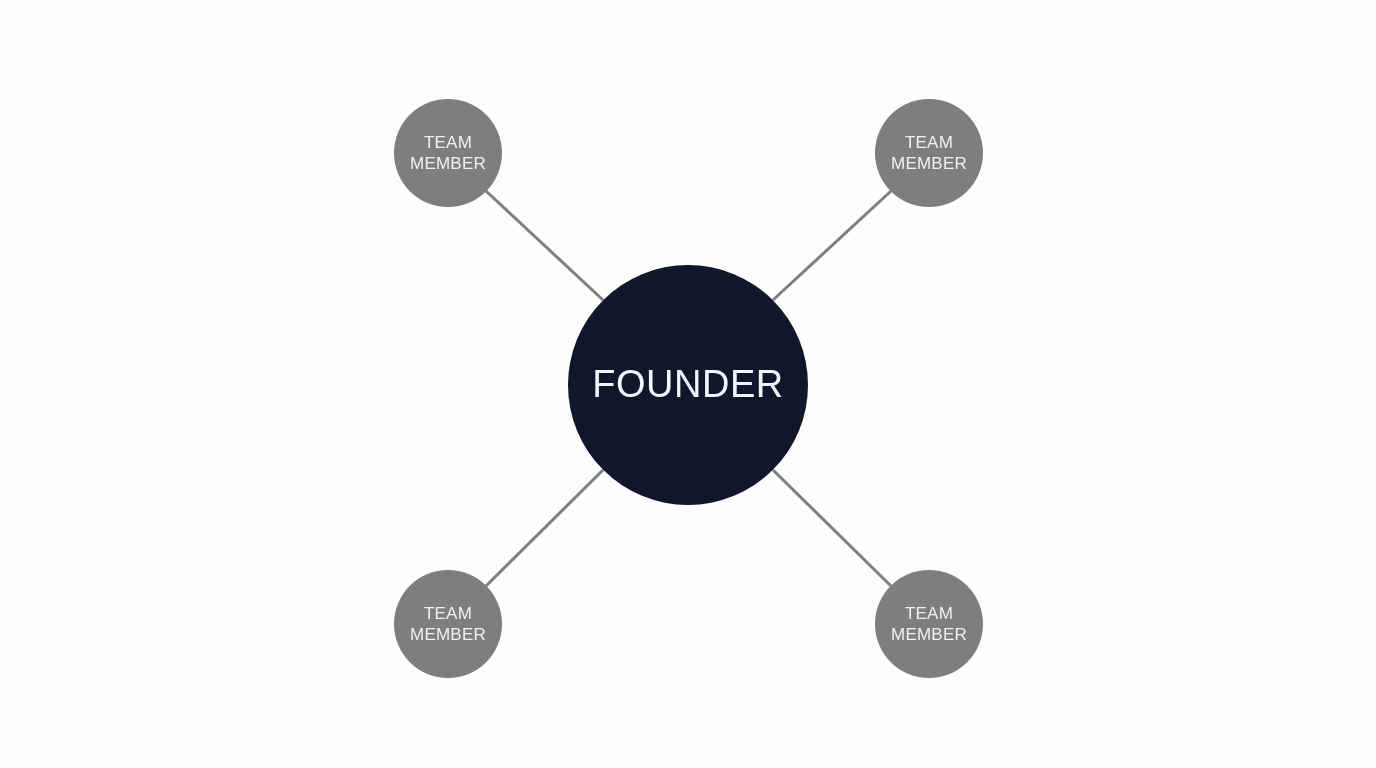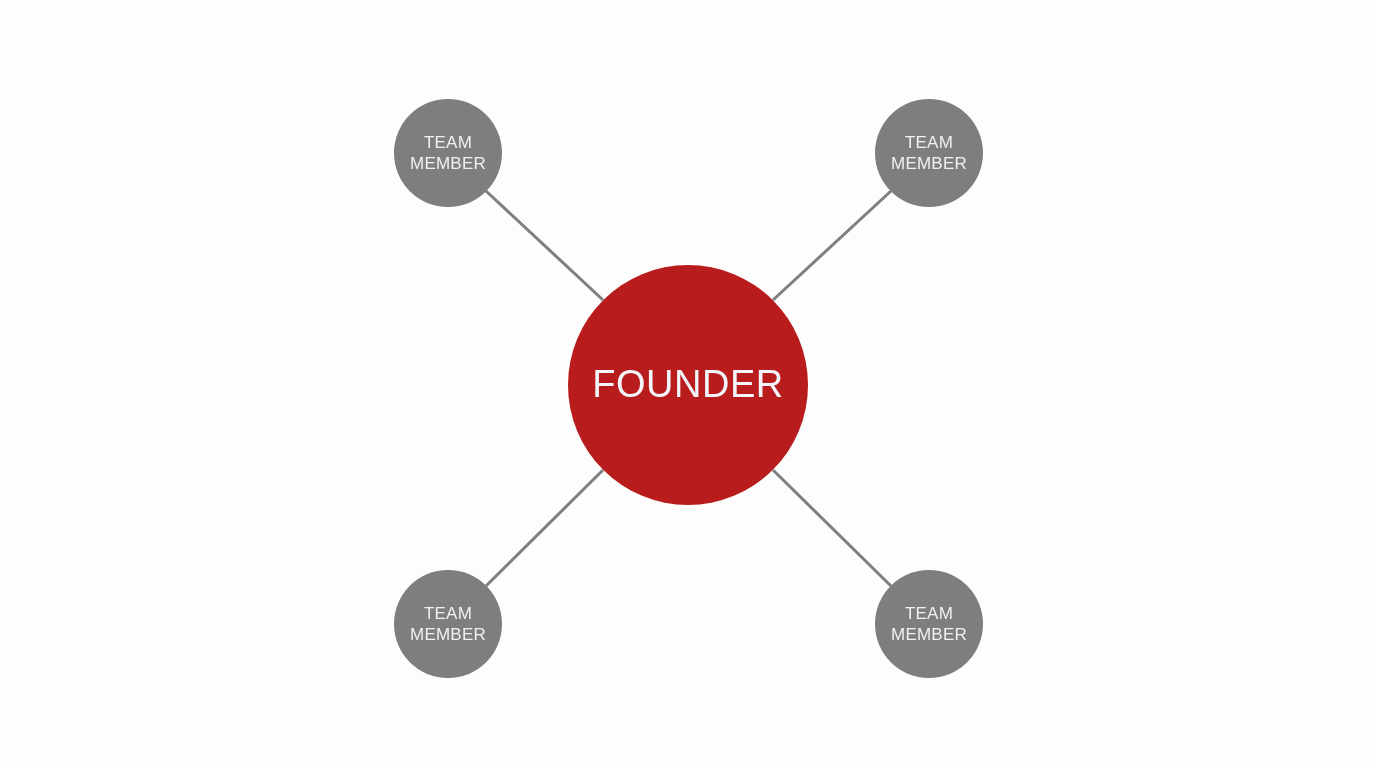--- a/index.html
+++ b/index.html
@@ -89,21 +89,21 @@
     </div>
   </div>
 
   <div class="node node-team node-tr" style="left: 875px; top: 99px; width: 108px; height: 108px; background: rgb(126, 126, 128);">
     <div>
       <span class="node-label" style="color: rgb(240, 240, 240);">TEAM</span>
       <span class="node-label" style="color: rgb(240, 240, 240);">MEMBER</span>
     </div>
   </div>
 
-  <div class="node node-center" style="left: 568px; top: 265px; width: 240px; height: 240px; background: #b91c1c;">
+  <div class="node node-center" style="left: 568px; top: 265px; width: 240px; height: 240px; background: #0f172a;">
     <span class="node-label" style="color: rgb(242, 246, 250);">FOUNDER</span>
   </div>
 
   <div class="node node-team node-bl" style="left: 394px; top: 570px; width: 108px; height: 108px; background: rgb(126, 126, 128);">
     <div>
       <span class="node-label" style="color: rgb(240, 240, 240);">TEAM</span>
       <span class="node-label" style="color: rgb(240, 240, 240);">MEMBER</span>
     </div>
   </div>
 

